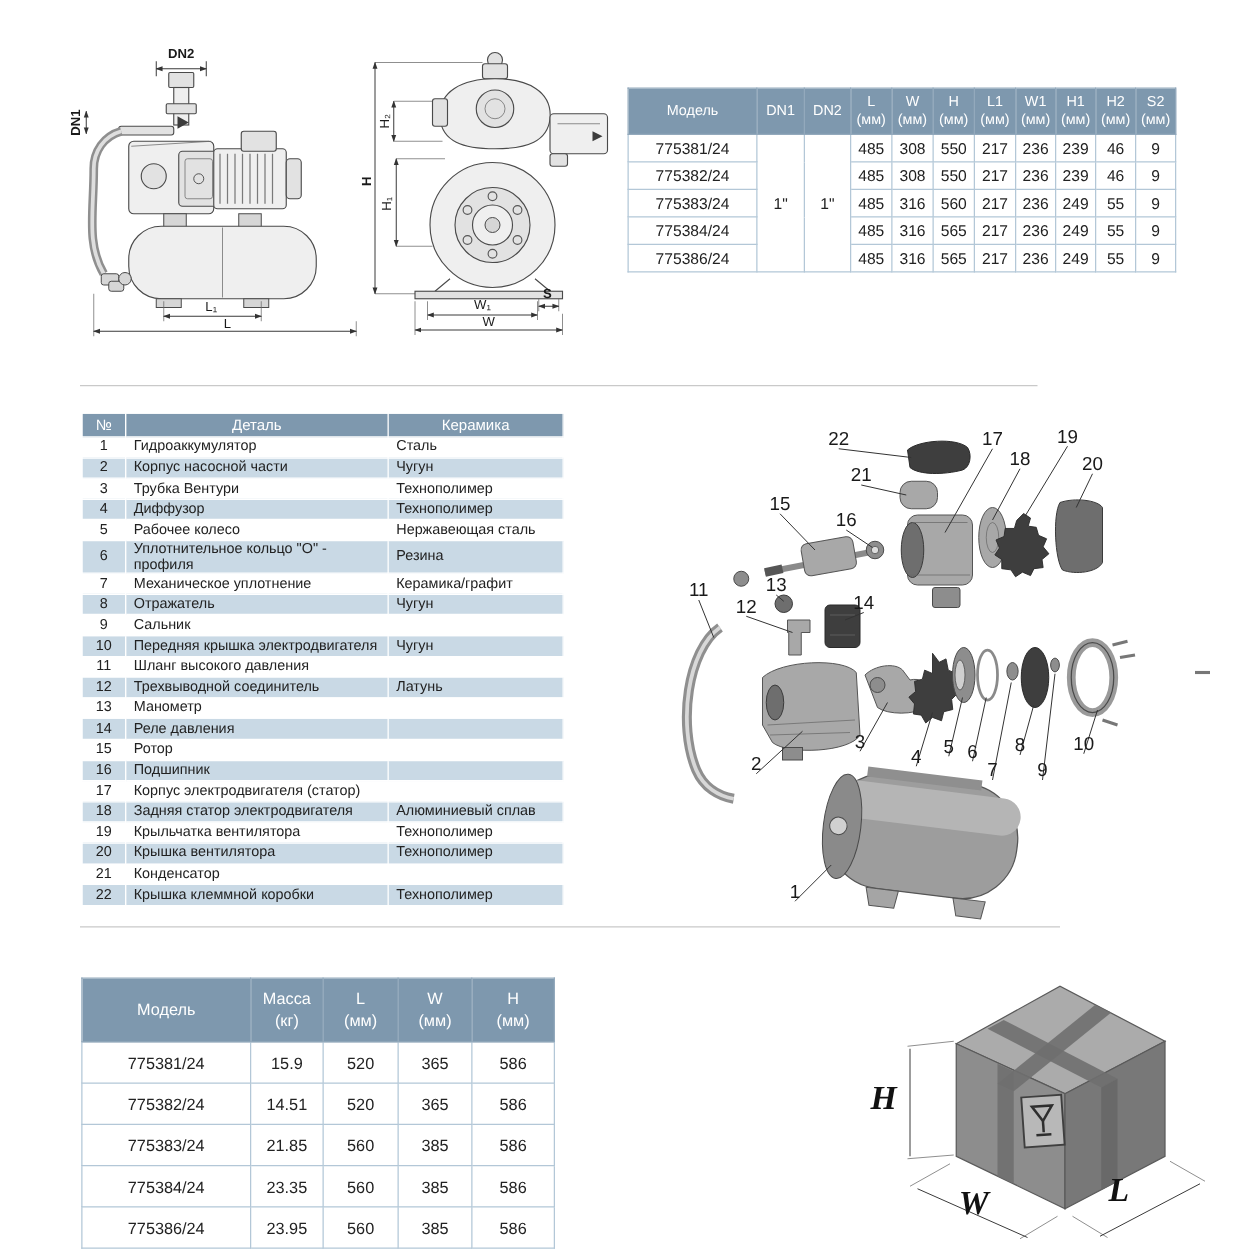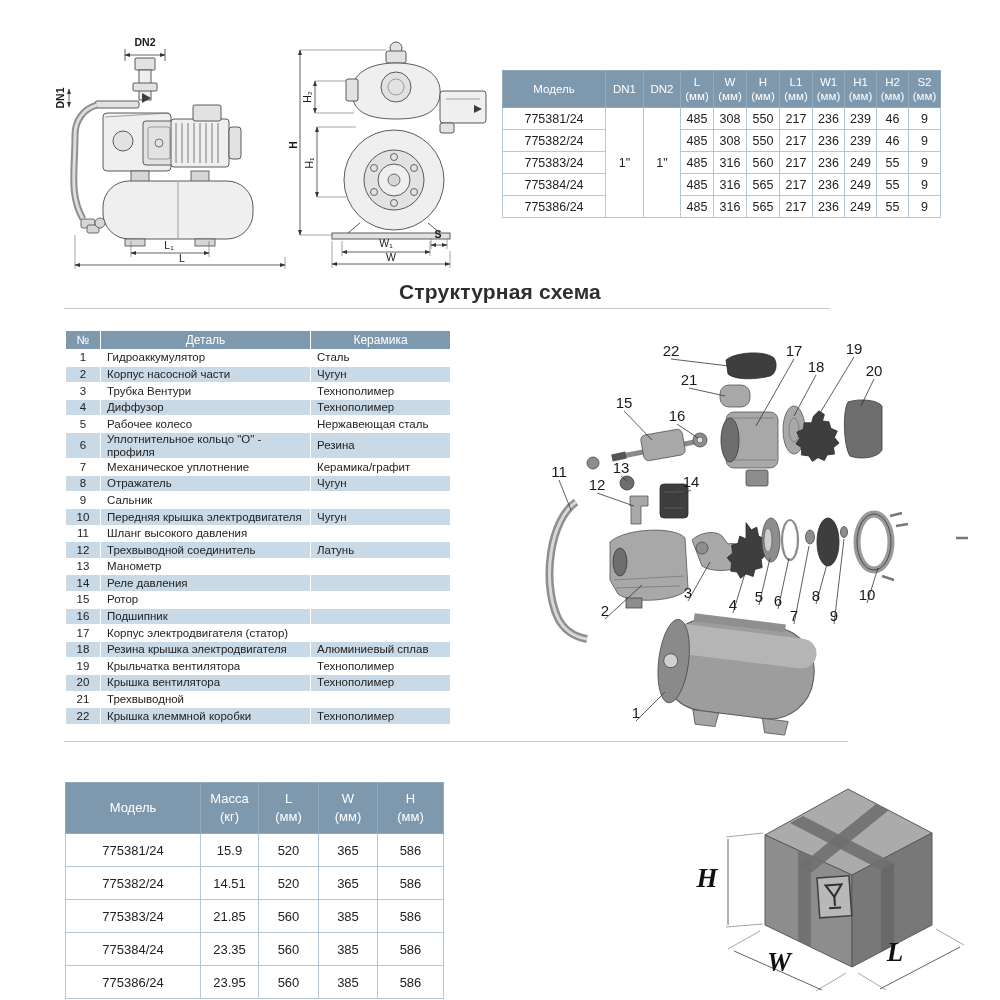--- a/index.html
+++ b/index.html
@@ -51,21 +51,20 @@
   .gray2{fill:#8d8d8d;stroke:#4a4a4a;stroke-width:.8;}
   .gray3{fill:#6e6e6e;stroke:#3a3a3a;stroke-width:.8;}
   .dark{fill:#3e3e3e;stroke:#2a2a2a;stroke-width:.8;}
   .leader{stroke:#333;stroke-width:.8;}
 </style>
 </head>
 <body>
 
 <div id="page">
 
-  <div class="section-title" style="top:280px">Структурная схема</div>
 
   <div class="rule" style="left:64px;top:308px;width:766px"></div>
   <div class="rule" style="left:64px;top:741px;width:784px"></div>
 
   <svg class="abs" style="left:45px;top:35px" width="245" height="235" viewBox="0 0 245 235">
     <defs>
       <marker id="ar" viewBox="0 0 10 10" refX="9" refY="5" markerWidth="7" markerHeight="7" orient="auto-start-reverse">
         <path d="M0,1.5 L10,5 L0,8.5 Z" fill="#333"></path>
       </marker>
     </defs>
@@ -387,36 +386,36 @@
           <td>Подшипник</td>
           <td></td>
         </tr>
         <tr>
           <td class="num">17</td>
           <td>Корпус электродвигателя (статор)</td>
           <td></td>
         </tr>
         <tr class="alt">
           <td class="num">18</td>
-          <td>Резина крышка электродвигателя</td>
+          <td>Задняя статор электродвигателя</td>
           <td>Алюминиевый сплав</td>
         </tr>
         <tr>
           <td class="num">19</td>
           <td>Крыльчатка вентилятора</td>
           <td>Технополимер</td>
         </tr>
         <tr class="alt">
           <td class="num">20</td>
           <td>Крышка вентилятора</td>
           <td>Технополимер</td>
         </tr>
         <tr>
           <td class="num">21</td>
-          <td>Трехвыводной</td>
+          <td>Конденсатор</td>
           <td></td>
         </tr>
         <tr class="alt">
           <td class="num">22</td>
           <td>Крышка клеммной коробки</td>
           <td>Технополимер</td>
         </tr>
       </tbody>
   </table>
 

